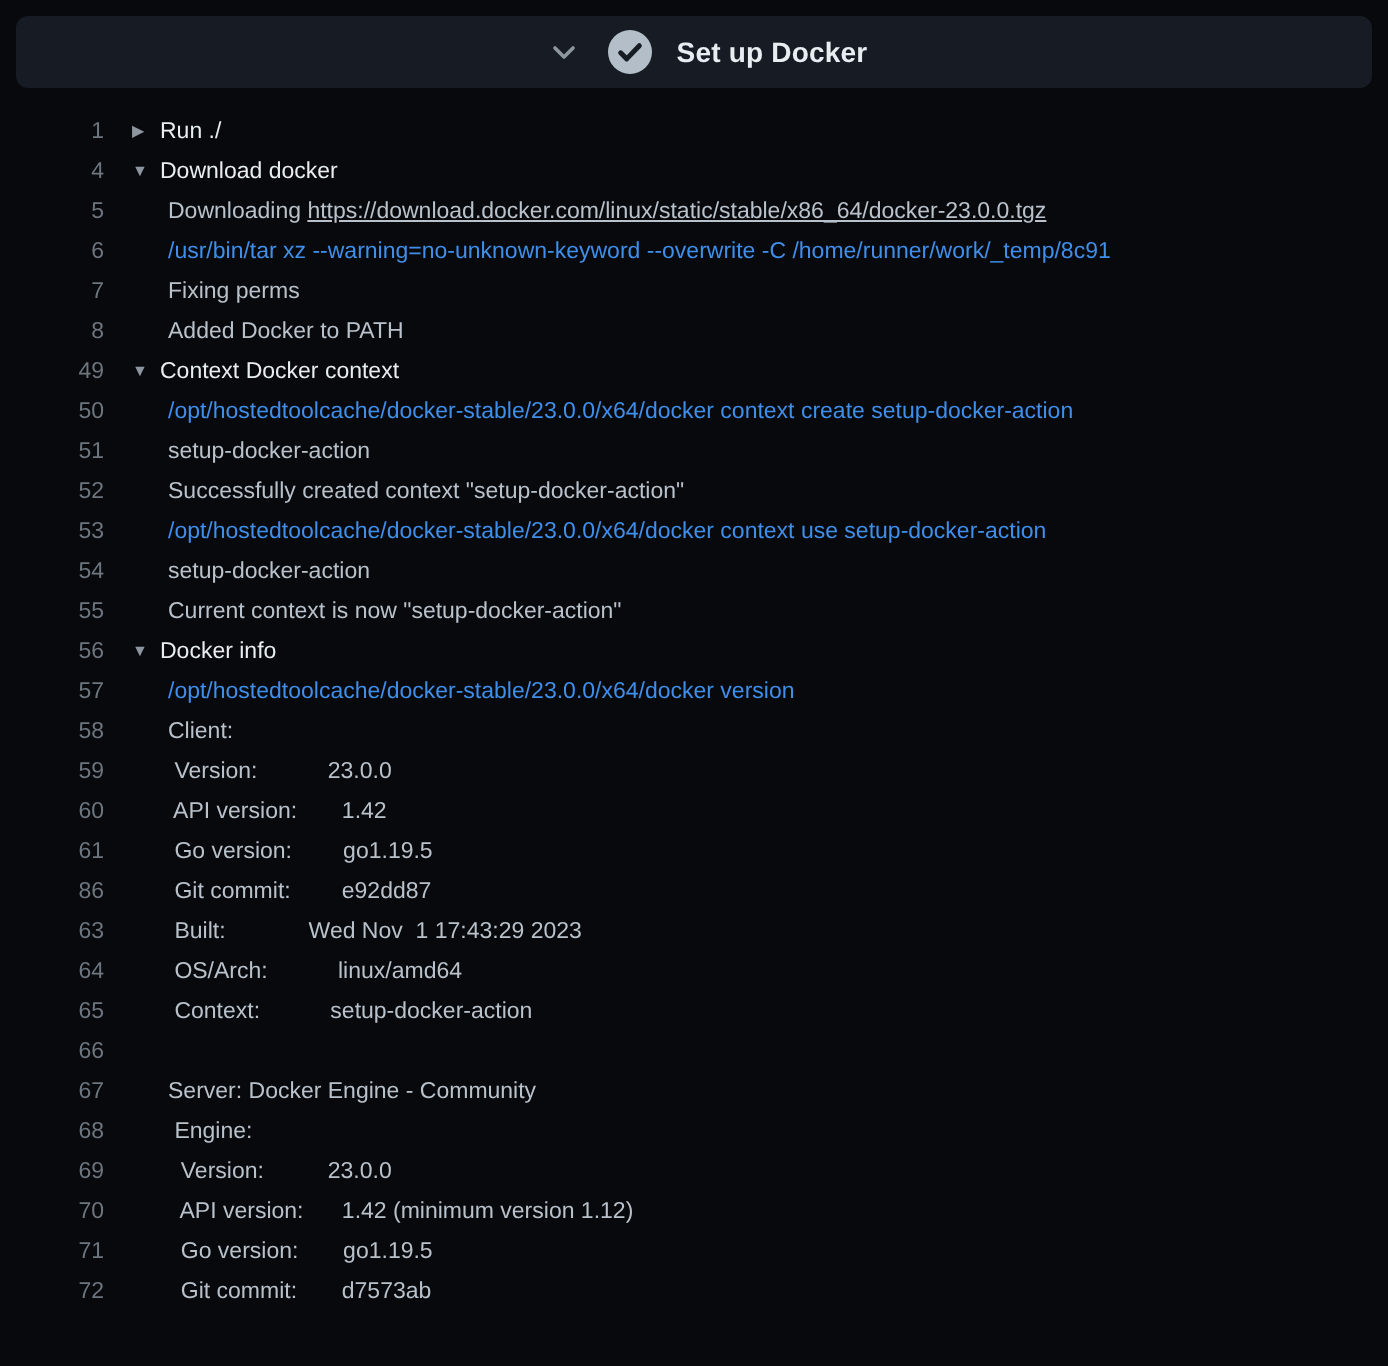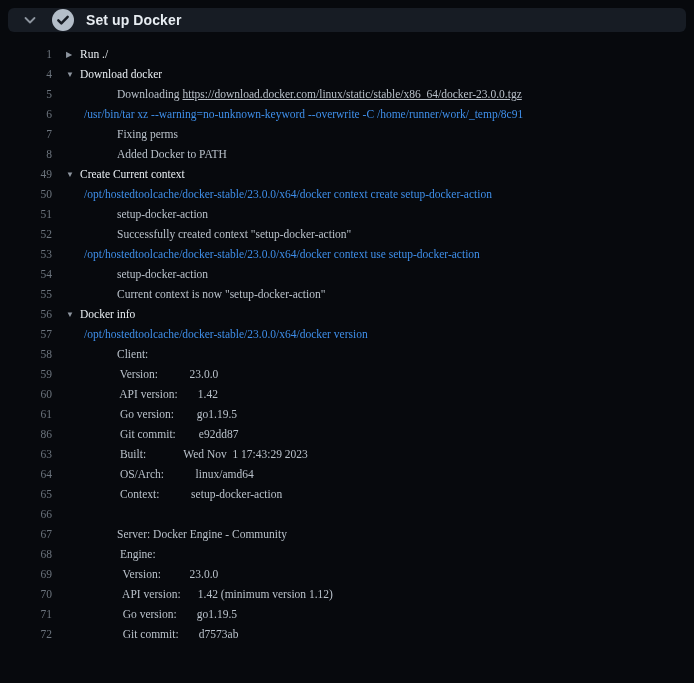--- a/index.html
+++ b/index.html
@@ -13,47 +13,48 @@
     --check_circle:#b4bec9;
   }
   *{margin:0;padding:0;box-sizing:border-box;}
   html,body{width:694px;height:683px;overflow:hidden;}
   body{
     background:var(--bg);
     font-family:"Liberation Sans", sans-serif;
   }
   .step-header{
     margin:8px 8px 0 8px;
-    height:24px;
+    height:36px;
     background:var(--header_bg);
     border-radius:6px;
     display:flex;
     align-items:center;
     cursor:pointer;
+    justify-content:center;
   }
   .step-header .chev{
     width:16px;height:16px;
     margin-left:14px;
     display:flex;align-items:center;justify-content:center;
   }
   .step-header .status{
     width:22px;height:22px;
     margin-left:14px;
     display:flex;align-items:center;justify-content:center;
   }
   .step-header .title{
     margin-left:12px;
     color:var(--bright_text);
     font-size:14px;
     font-weight:600;
     letter-spacing:.1px;
   }
   .log{
     padding-top:12px;
-    font-family:Liberation Serif, serif;
+    font-family:Liberation Sans, sans-serif;
     font-size:11.5px;
   }
   .line{
     height:20px;
     line-height:20px;
     white-space:pre;
     overflow:hidden;
   }
   .num{
     display:inline-block;
@@ -72,21 +73,21 @@
   }
   .content.group{cursor:pointer;}
   .arrow{
     display:inline-block;
     width:14px;
     font-size:8px;
     color:var(--icon_gray);
     vertical-align:1px;
   }
   .gtitle{color:var(--bright_text);}
-  .txt{color:var(--text);margin-left:33px;}
+  .txt{color:var(--text);}
   .cmd{color:var(--command_blue);text-align:center;}
   .lnk{
     color:var(--text);
     text-decoration:underline;
     cursor:pointer;
   }
 </style>
 </head>
 <body>
 
@@ -105,21 +106,21 @@
   <span class="title">Set up Docker</span>
 </div>
 
 <div class="log">
     <div class="line"><a class="num">1</a><span class="content group"><span class="arrow">▶</span><span class="gtitle">Run ./</span></span></div>
     <div class="line"><a class="num">4</a><span class="content group"><span class="arrow">▼</span><span class="gtitle">Download docker</span></span></div>
     <div class="line"><a class="num">5</a><span class="content indent"><span class="txt">Downloading </span><span class="lnk">https://download.docker.com/linux/static/stable/x86_64/docker-23.0.0.tgz</span></span></div>
     <div class="line"><a class="num">6</a><span class="content indent"><span class="cmd">/usr/bin/tar xz --warning=no-unknown-keyword --overwrite -C /home/runner/work/_temp/8c91</span></span></div>
     <div class="line"><a class="num">7</a><span class="content indent"><span class="txt">Fixing perms</span></span></div>
     <div class="line"><a class="num">8</a><span class="content indent"><span class="txt">Added Docker to PATH</span></span></div>
-    <div class="line"><a class="num">49</a><span class="content group"><span class="arrow">▼</span><span class="gtitle">Create Current context</span></span></div>
+    <div class="line"><a class="num">49</a><span class="content group"><span class="arrow">▼</span><span class="gtitle">Context Docker context</span></span></div>
     <div class="line"><a class="num">50</a><span class="content indent"><span class="cmd">/opt/hostedtoolcache/docker-stable/23.0.0/x64/docker context create setup-docker-action</span></span></div>
     <div class="line"><a class="num">51</a><span class="content indent"><span class="txt">setup-docker-action</span></span></div>
     <div class="line"><a class="num">52</a><span class="content indent"><span class="txt">Successfully created context "setup-docker-action"</span></span></div>
     <div class="line"><a class="num">53</a><span class="content indent"><span class="cmd">/opt/hostedtoolcache/docker-stable/23.0.0/x64/docker context use setup-docker-action</span></span></div>
     <div class="line"><a class="num">54</a><span class="content indent"><span class="txt">setup-docker-action</span></span></div>
     <div class="line"><a class="num">55</a><span class="content indent"><span class="txt">Current context is now "setup-docker-action"</span></span></div>
     <div class="line"><a class="num">56</a><span class="content group"><span class="arrow">▼</span><span class="gtitle">Docker info</span></span></div>
     <div class="line"><a class="num">57</a><span class="content indent"><span class="cmd">/opt/hostedtoolcache/docker-stable/23.0.0/x64/docker version</span></span></div>
     <div class="line"><a class="num">58</a><span class="content indent"><span class="txt">Client:</span></span></div>
     <div class="line"><a class="num">59</a><span class="content indent"><span class="txt"> Version:           23.0.0</span></span></div>

